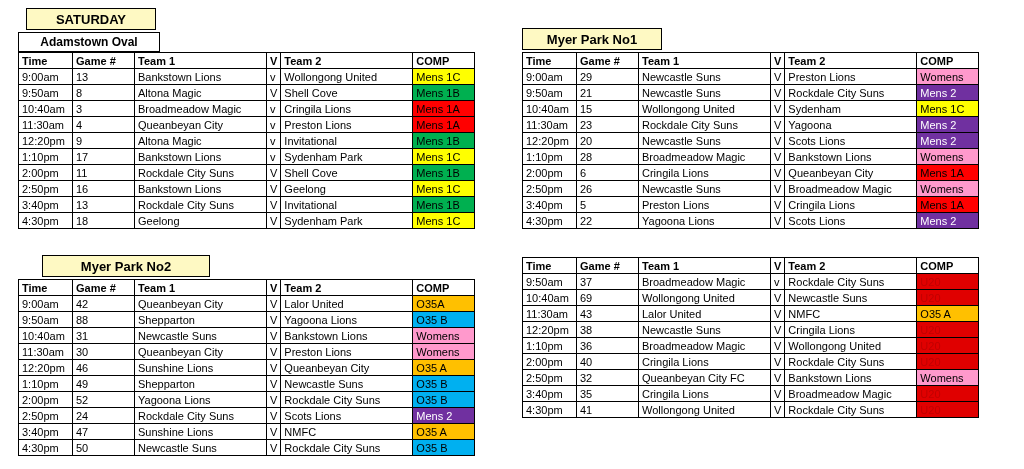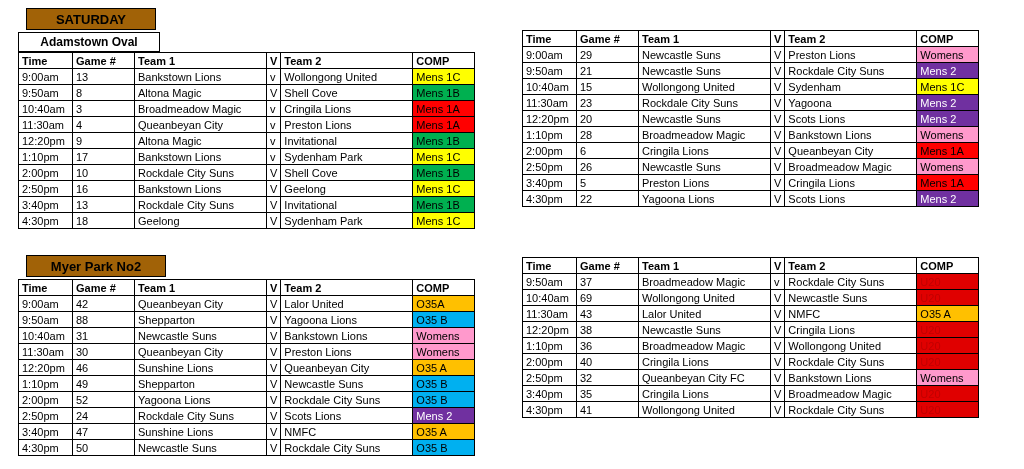--- a/index.html
+++ b/index.html
@@ -11,21 +11,21 @@
     color:#000;
     position:relative;
     overflow:hidden;
   }
   .stage{position:relative;width:1024px;height:469px;}
 
   .block{position:absolute;}
 
   .title-box{
     border:1px solid #000;
-    background:#a16207;
+    background:#fef9c3;
     text-align:center;
     font-weight:bold;
     font-size:13px;
     padding:3px 6px;
     box-sizing:border-box;
     display:flex;align-items:center;justify-content:center;
   }
   .subtitle-box{
     border:1px solid #000;
     background:#ffffff;
@@ -127,21 +127,21 @@
           <tr>
             <td class="c-time">1:10pm</td>
             <td class="c-game">17</td>
             <td class="c-team">Bankstown Lions</td>
             <td class="c-v">v</td>
             <td class="c-team">Sydenham Park</td>
             <td class="c-comp comp" style="background: rgb(255, 255, 0); color: rgb(0, 0, 0);">Mens 1C</td>
           </tr>
           <tr>
             <td class="c-time">2:00pm</td>
-            <td class="c-game">10</td>
+            <td class="c-game">11</td>
             <td class="c-team">Rockdale City Suns</td>
             <td class="c-v">V</td>
             <td class="c-team">Shell Cove</td>
             <td class="c-comp comp" style="background: rgb(0, 176, 80); color: rgb(0, 0, 0);">Mens 1B</td>
           </tr>
           <tr>
             <td class="c-time">2:50pm</td>
             <td class="c-game">16</td>
             <td class="c-team">Bankstown Lions</td>
             <td class="c-v">V</td>
@@ -162,20 +162,21 @@
             <td class="c-team">Geelong</td>
             <td class="c-v">V</td>
             <td class="c-team">Sydenham Park</td>
             <td class="c-comp comp" style="background: rgb(255, 255, 0); color: rgb(0, 0, 0);">Mens 1C</td>
           </tr>
         </tbody>
     </table>
   </div>
 
   <div class="block" style="left:522px;top:28px;">
+    <div class="title-box" style="width:140px;height:22px;">Myer Park No1</div>
     <table class="sched" style="margin-top:2px;">
       <thead>
         <tr>
           <th class="c-time">Time</th>
           <th class="c-game">Game #</th>
           <th class="c-team">Team 1</th>
           <th class="c-v">V</th>
           <th class="c-team">Team 2</th>
           <th class="c-comp">COMP</th>
         </tr>
@@ -259,21 +260,21 @@
             <td class="c-team">Yagoona Lions</td>
             <td class="c-v">V</td>
             <td class="c-team">Scots Lions</td>
             <td class="c-comp comp" style="background: rgb(112, 48, 160); color: rgb(255, 255, 255);">Mens 2</td>
           </tr>
         </tbody>
     </table>
   </div>
 
   <div class="block" style="left:18px;top:255px;">
-    <div class="title-box" style="width:140px;height:22px;margin-left:8px;">Myer Park No2</div>
+    <div class="title-box" style="width:168px;height:22px;margin-left:24px;">Myer Park No2</div>
     <table class="sched" style="margin-top:2px;">
       <thead>
         <tr>
           <th class="c-time">Time</th>
           <th class="c-game">Game #</th>
           <th class="c-team">Team 1</th>
           <th class="c-v">V</th>
           <th class="c-team">Team 2</th>
           <th class="c-comp">COMP</th>
         </tr>

